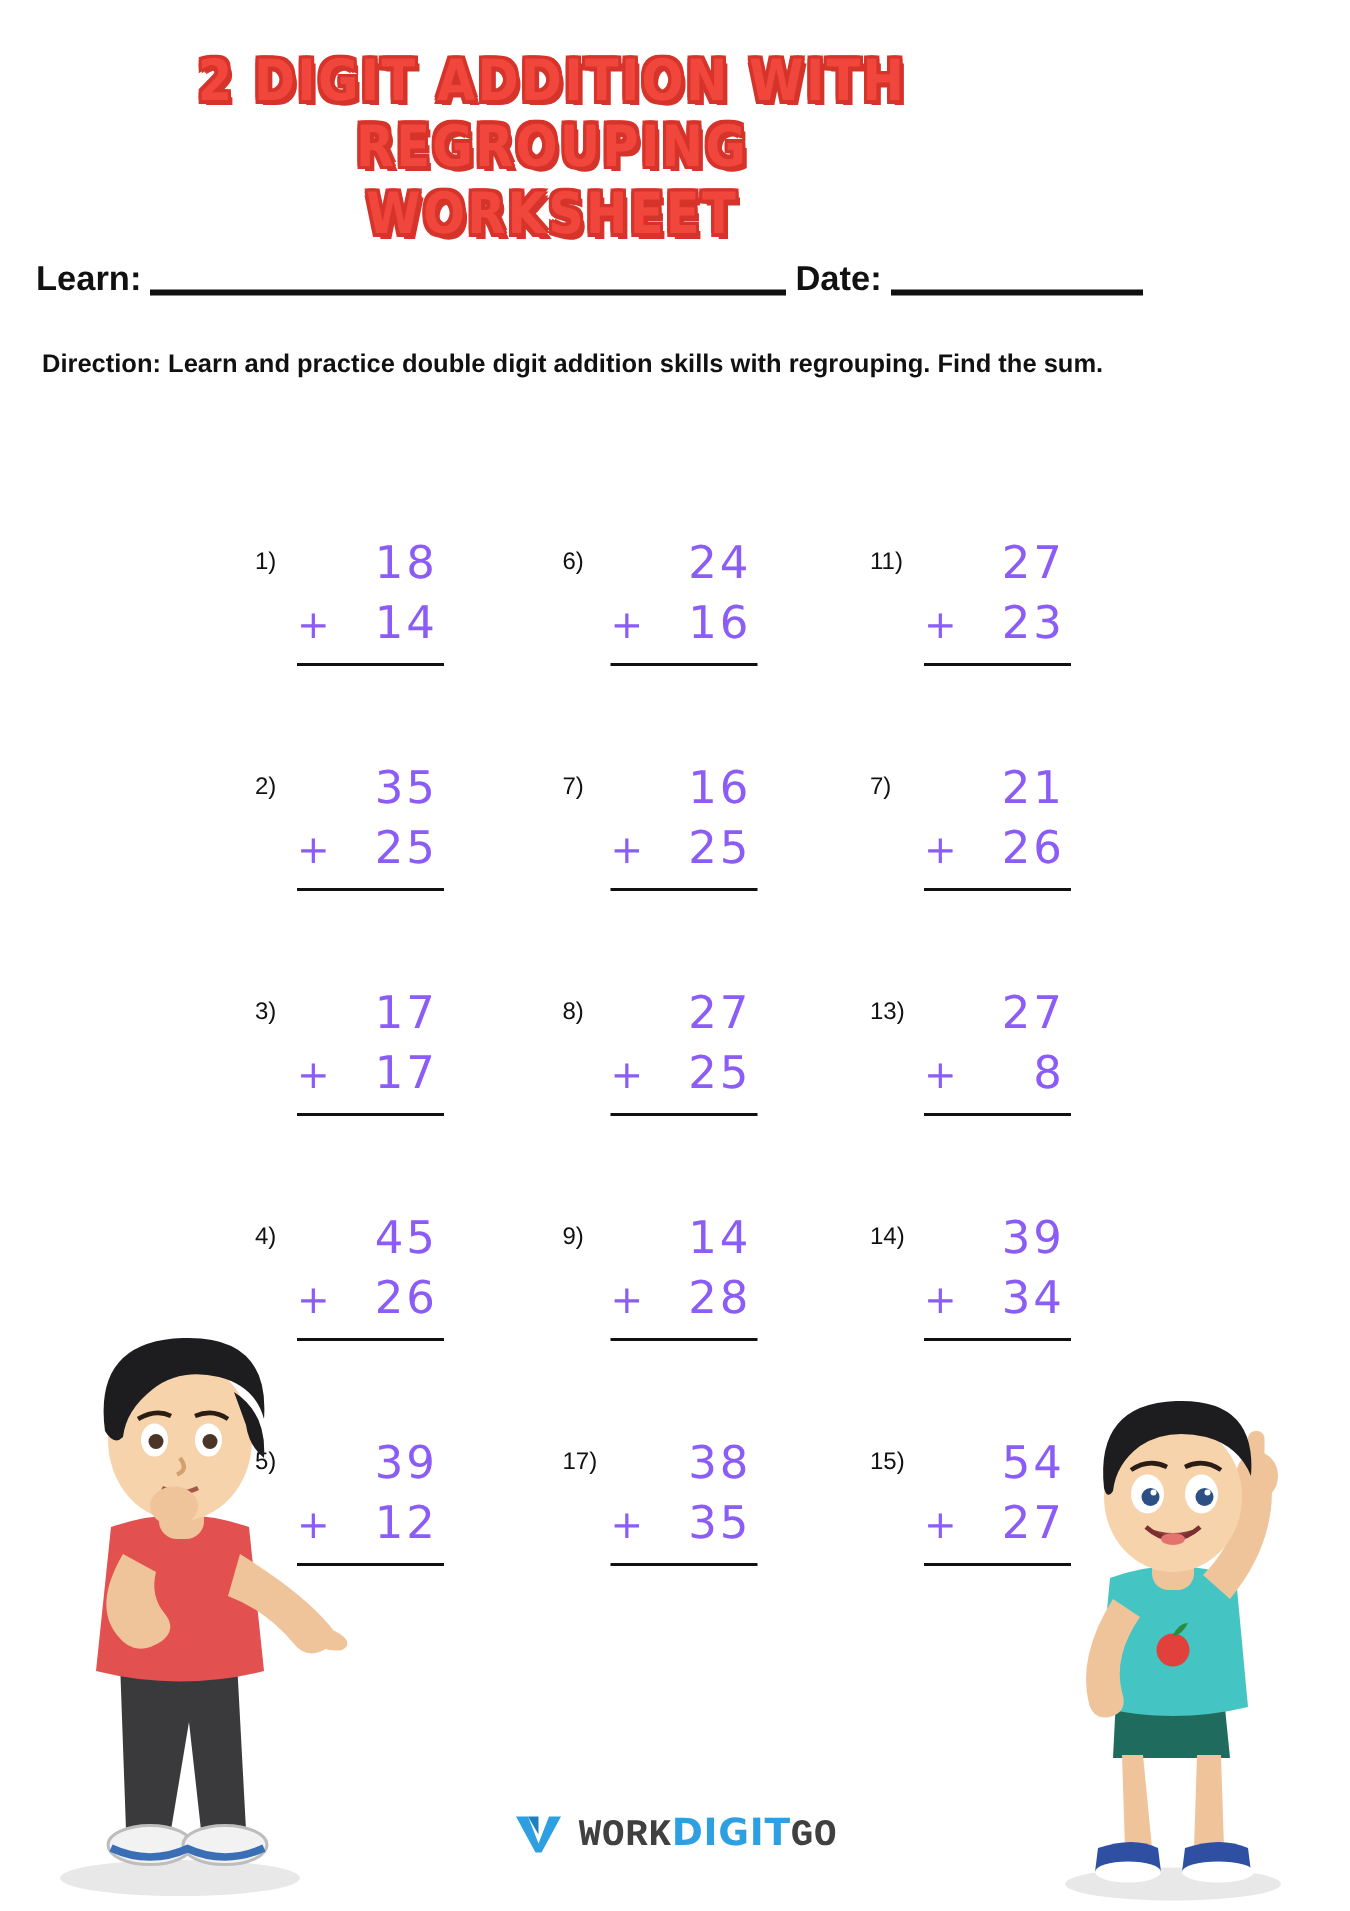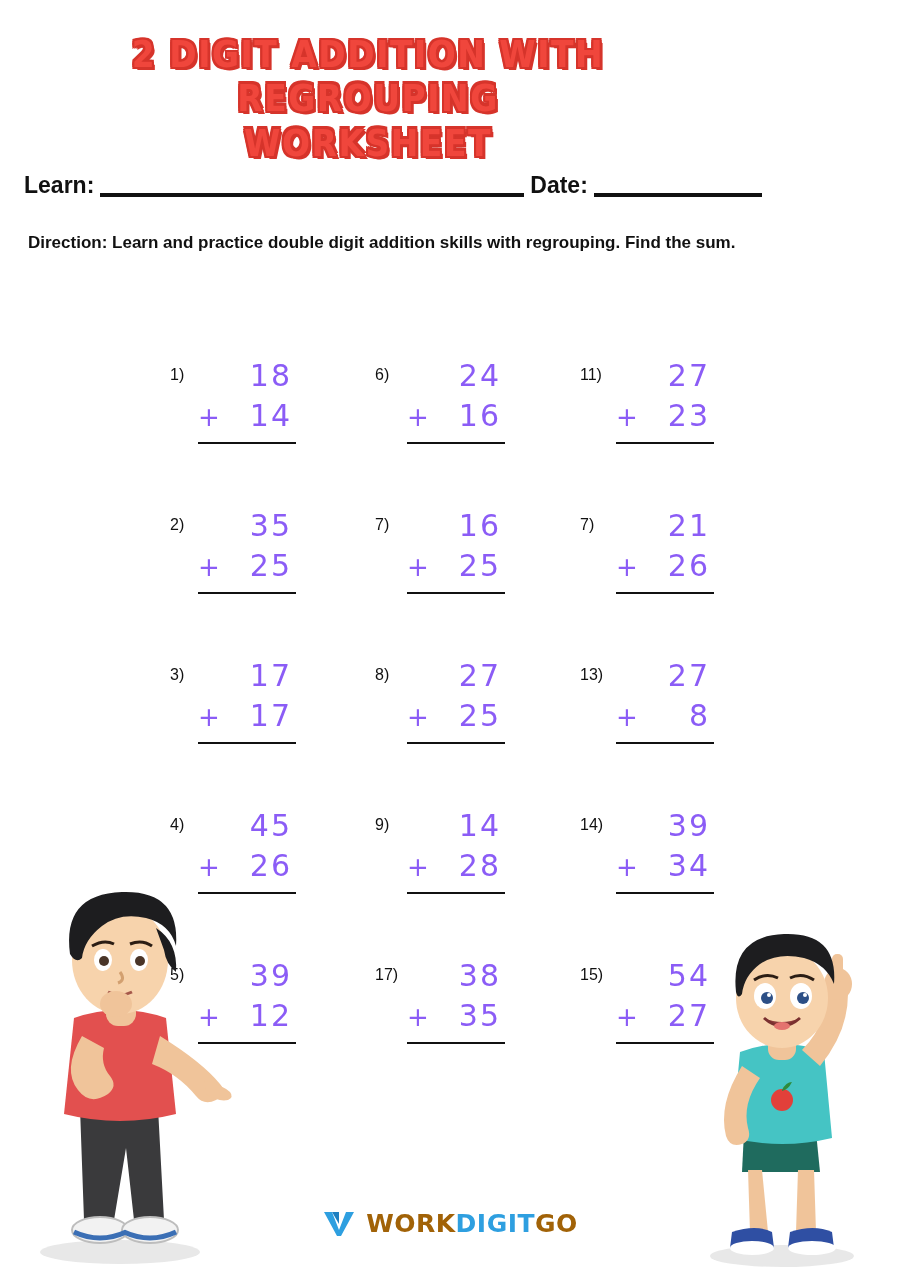--- a/index.html
+++ b/index.html
@@ -146,21 +146,21 @@
     justify-content: center;
     gap: 10px;
   }
   .logo-mark { display: block; }
   .logo-text {
     font-family: "DejaVu Sans", sans-serif;
     font-weight: bold;
     font-size: 25px;
     letter-spacing: 0.5px;
   }
-  .logo-text .dark { color: #a16207; }
+  .logo-text .dark { color: #404040; font-family: Liberation Mono, monospace; }
   .logo-text .blue { color: #2e9fe0; }
 
   
   .kid-left {
     position: absolute;
     left: 8px;
     top: 868px;
     width: 230px;
     height: 400px;
   }

